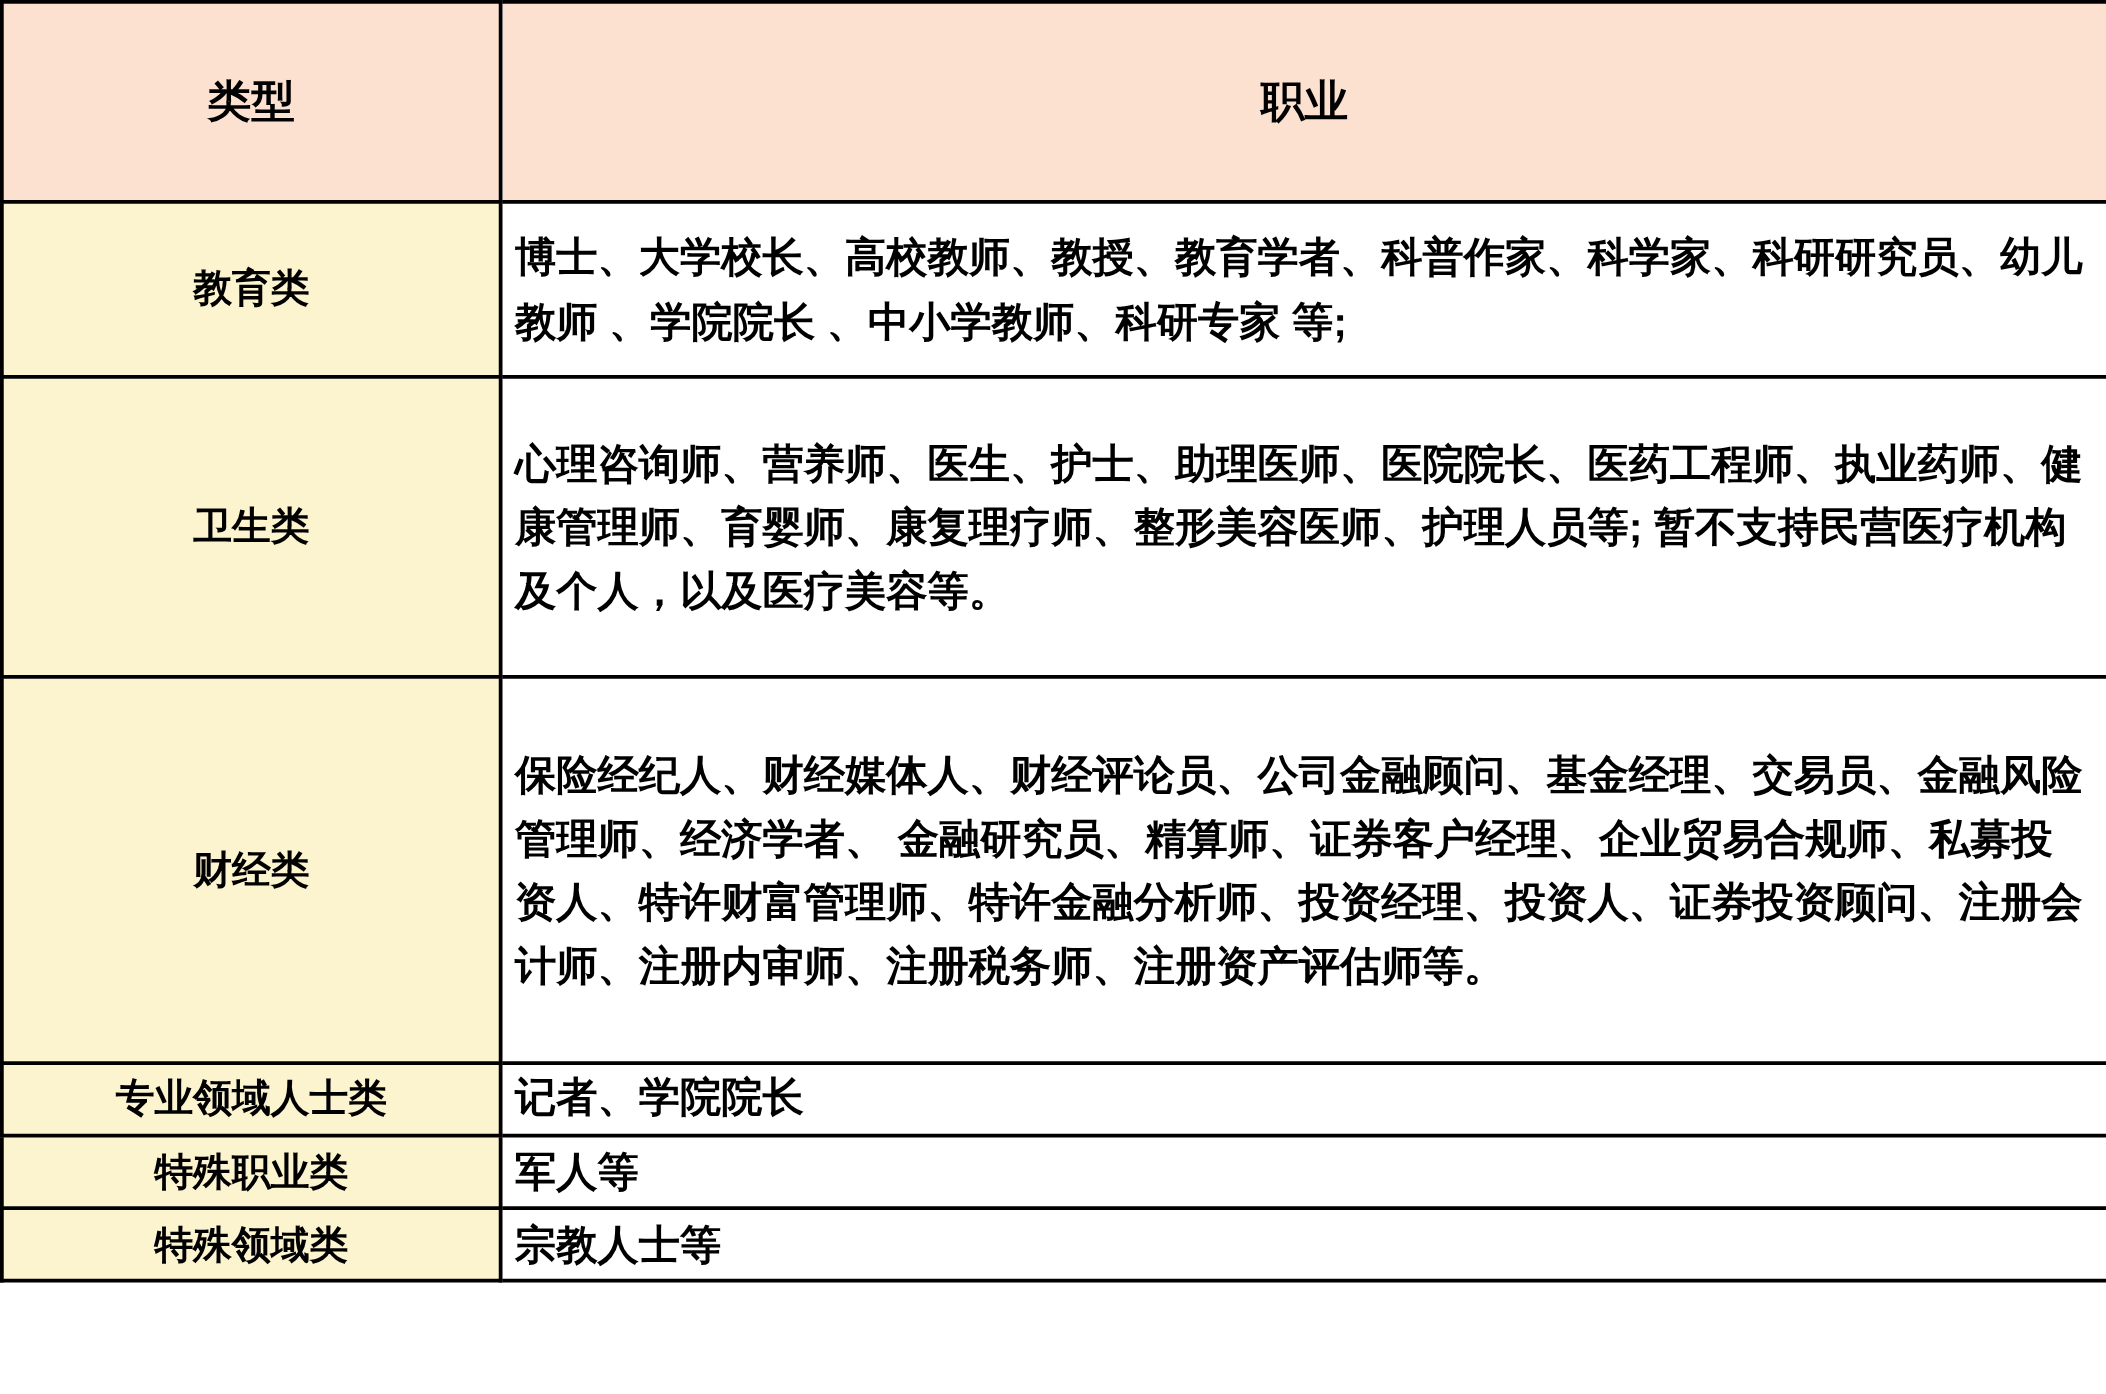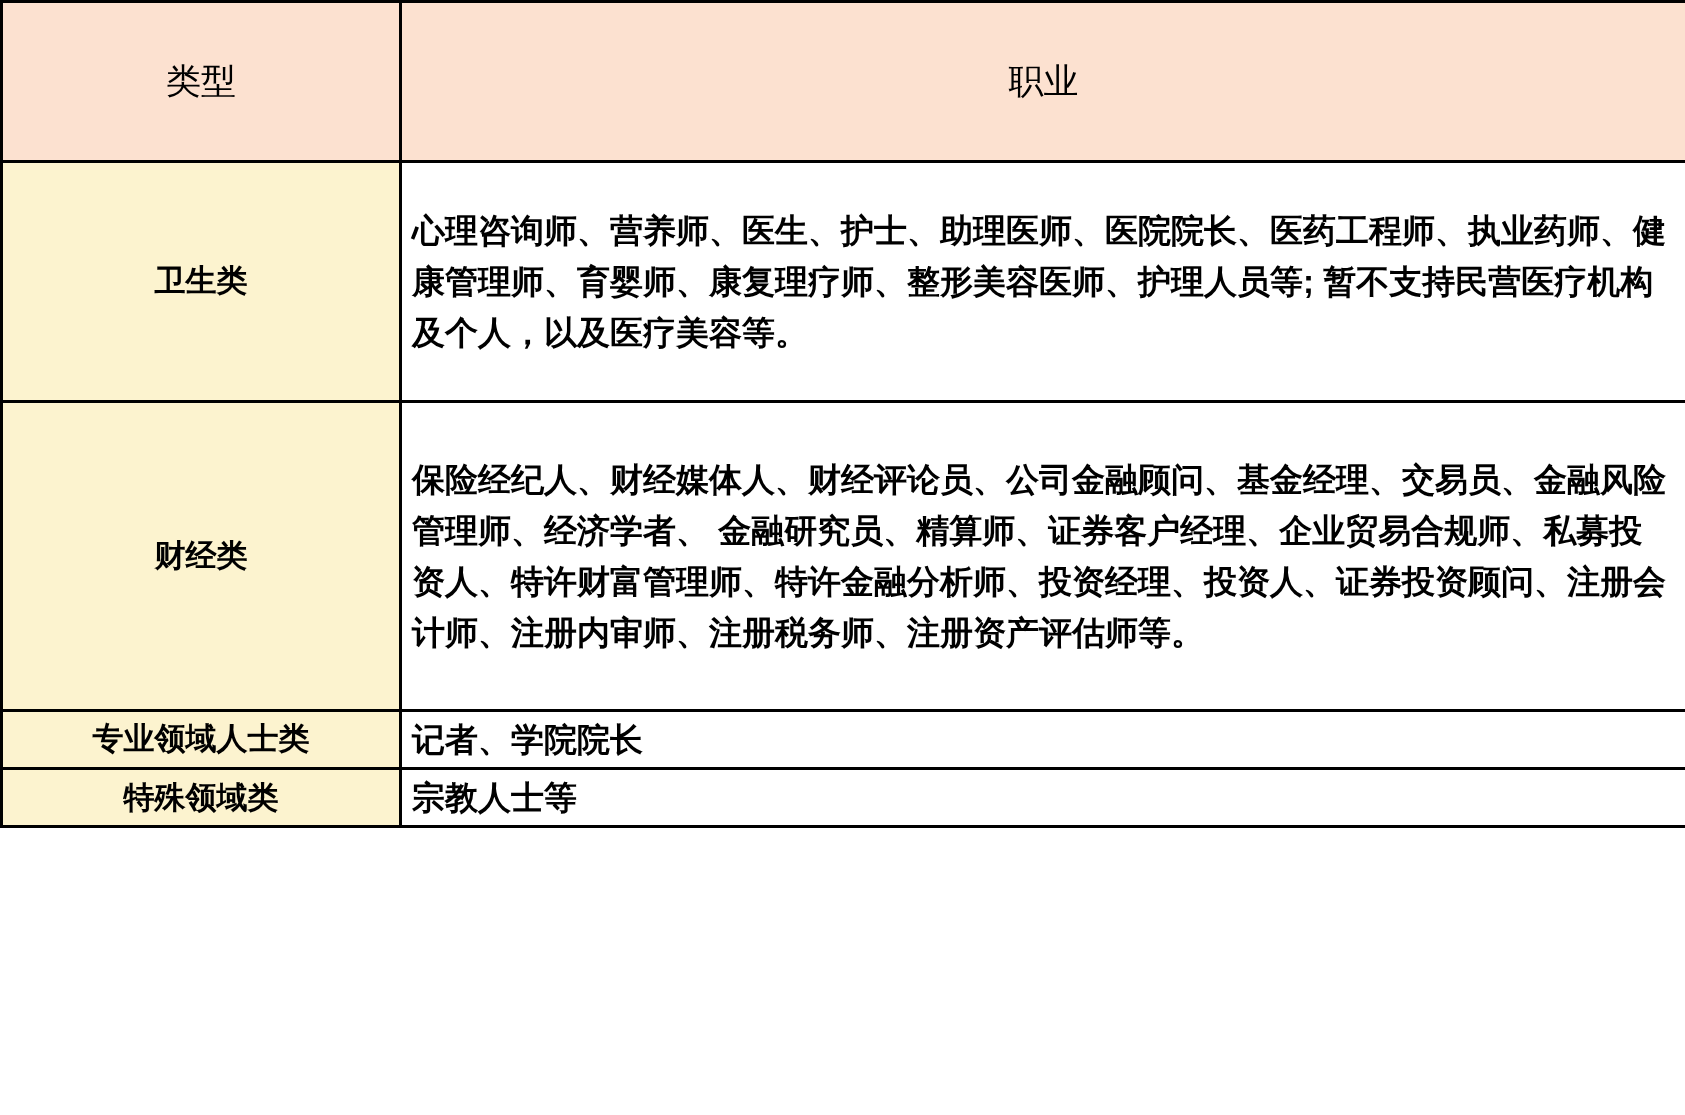--- a/index.html
+++ b/index.html
@@ -30,21 +30,21 @@
   .occ-table td{
     border:3px solid var(--border);
     box-sizing:border-box;
     overflow:hidden;
   }
   col.col-type{width:399px;}
   col.col-occ{width:1286px;}
   .occ-table th{
     background:var(--header-bg);
     font-size:35px;
-    font-weight:normal;
+    font-weight:bold;
     text-align:center;
     vertical-align:middle;
     padding:4px 8px;
   }
   td.type-cell{
     background:var(--type-bg);
     font-size:31px;
     font-weight:bold;
     text-align:center;
     vertical-align:middle;
@@ -58,49 +58,57 @@
     text-align:left;
     vertical-align:middle;
     line-height:1.55;
     padding:2px 18px 2px 10px;
   }
   tr.hrow{height:160px;}
   tr.r0{height:140px;}
   tr.r1{height:100px;}
   tr.r2{height:240px;}
   tr.r3{height:309px;}
-  tr.r4{height:53px;}
+  tr.r4{height:53px;font-family:Liberation Serif, serif;}
   tr.r5{height:53px;}
   tr.r6{height:52px;}
 </style>
 </head>
 <body>
 
 <table class="occ-table">
   <colgroup>
     <col class="col-type">
     <col class="col-occ">
   </colgroup>
   <thead>
     <tr class="hrow">
       <th>类型</th>
       <th>职业</th>
     </tr>
   </thead>
   <tbody>
+    <tr class="r0">
+      <td class="type-cell">教育类</td>
+      <td class="occ-cell">博士、大学校长、高校教师、教授、教育学者、科普作家、科学家、科研研究员、幼儿教师 、学院院长 、中小学教师、科研专家 等;</td>
+    </tr>
     <tr class="r2">
       <td class="type-cell">卫生类</td>
       <td class="occ-cell">心理咨询师、营养师、医生、护士、助理医师、医院院长、医药工程师、执业药师、健康管理师、育婴师、康复理疗师、整形美容医师、护理人员等; 暂不支持民营医疗机构及个人，以及医疗美容等。</td>
     </tr>
     <tr class="r3">
       <td class="type-cell">财经类</td>
       <td class="occ-cell">保险经纪人、财经媒体人、财经评论员、公司金融顾问、基金经理、交易员、金融风险管理师、经济学者、 金融研究员、精算师、证券客户经理、企业贸易合规师、私募投资人、特许财富管理师、特许金融分析师、投资经理、投资人、证券投资顾问、注册会计师、注册内审师、注册税务师、注册资产评估师等。</td>
     </tr>
     <tr class="r4">
       <td class="type-cell">专业领域人士类</td>
       <td class="occ-cell">记者、学院院长</td>
     </tr>
+    <tr class="r5">
+      <td class="type-cell">特殊职业类</td>
+      <td class="occ-cell">军人等</td>
+    </tr>
     <tr class="r6">
       <td class="type-cell">特殊领域类</td>
       <td class="occ-cell">宗教人士等</td>
     </tr>
   </tbody>
 </table>
 
 </body></html>

